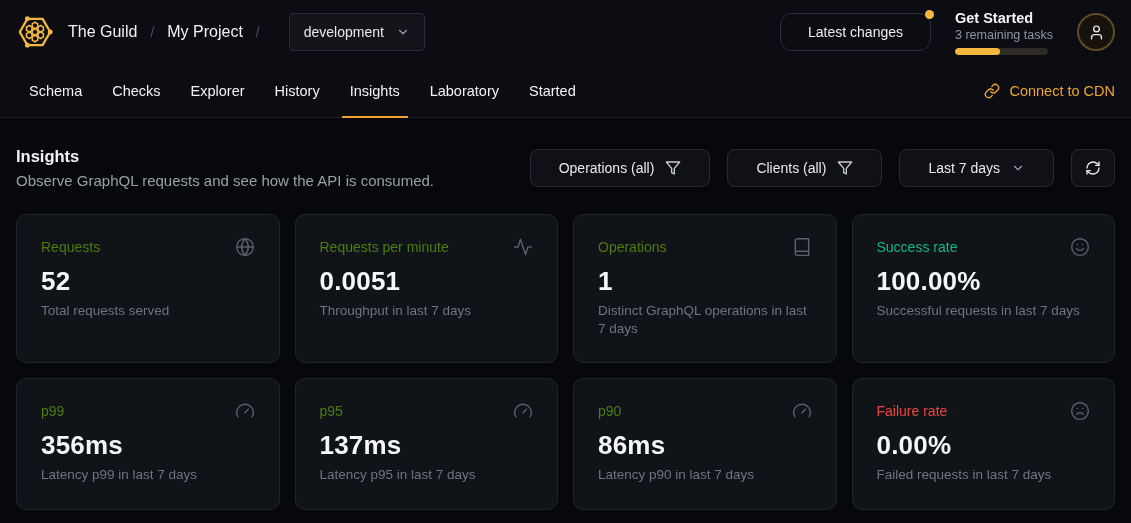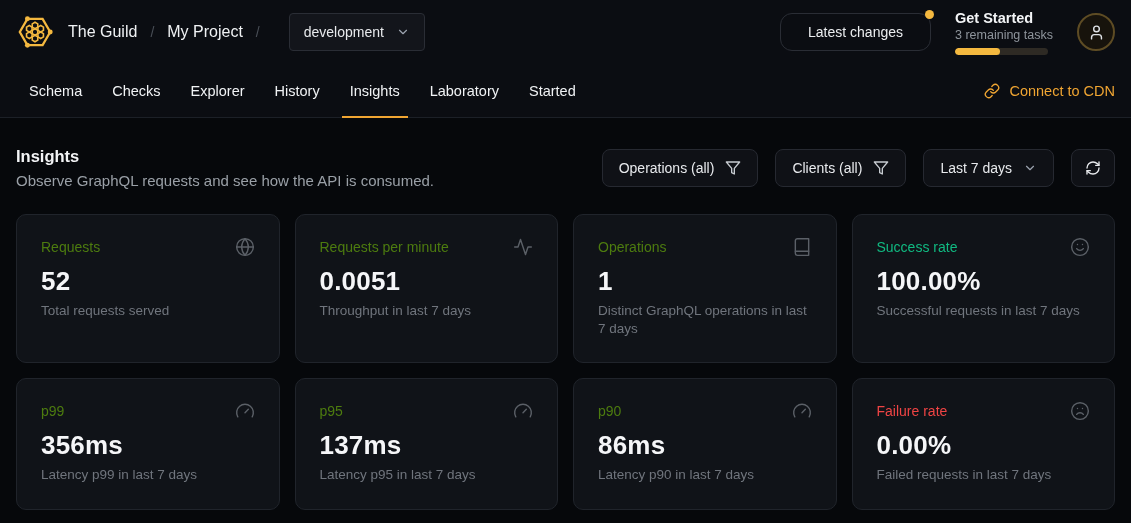--- a/index.html
+++ b/index.html
@@ -73,21 +73,21 @@
     display:flex; align-items:center; gap:9px; align-self:center;
     color:var(--accent); font-size:14.5px; cursor:pointer;
   }
 
   
   .page-head { display:flex; justify-content:space-between; padding:29px 16px 0; }
   .page-title { font-size:16.5px; font-weight:700; color:#f3f4f6; }
   .page-sub { font-size:15px; color:#9aa0a7; margin-top:6px; }
   .filters { display:flex; gap:17px; align-items:flex-start; margin-top:2px; }
   .f-btn {
-    display:flex; align-items:center; gap:11px; height:38px; padding:0 16px;
+    display:flex; align-items:center; gap:11px; height:38px; padding:0 28px;
     background:#0f1116; border:1px solid #262931; border-radius:8px;
     color:#e8eaed; font-size:14px; cursor:pointer; font-family:inherit;
     white-space:nowrap;
   }
   .f-icon { color:#c7ccd1; }
   .icon-btn { width:44px; justify-content:center; padding:0; gap:0; }
 
   
   .cards {
     display:grid; grid-template-columns:repeat(4,1fr);

